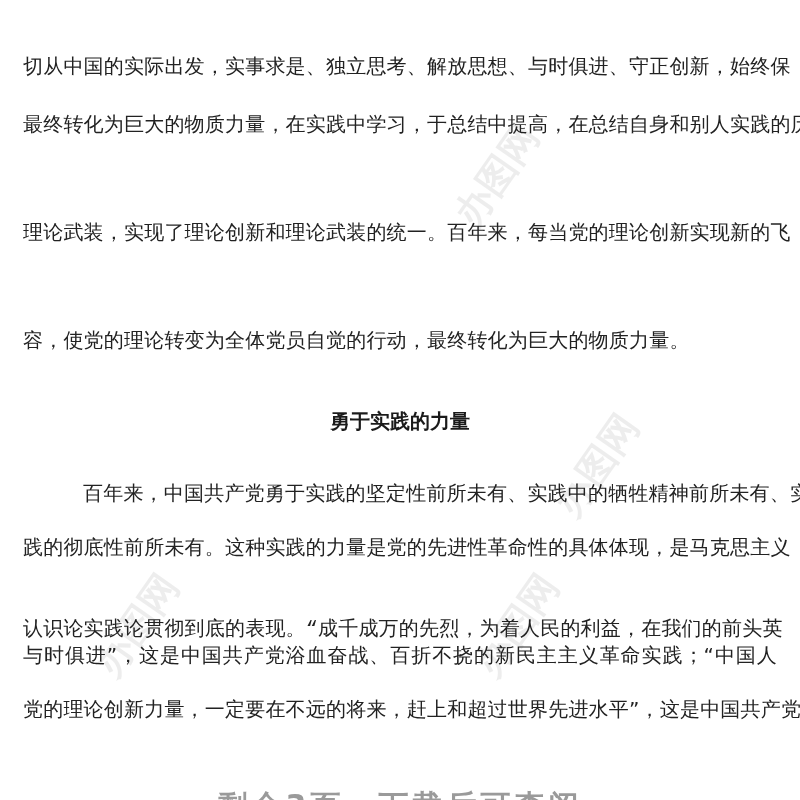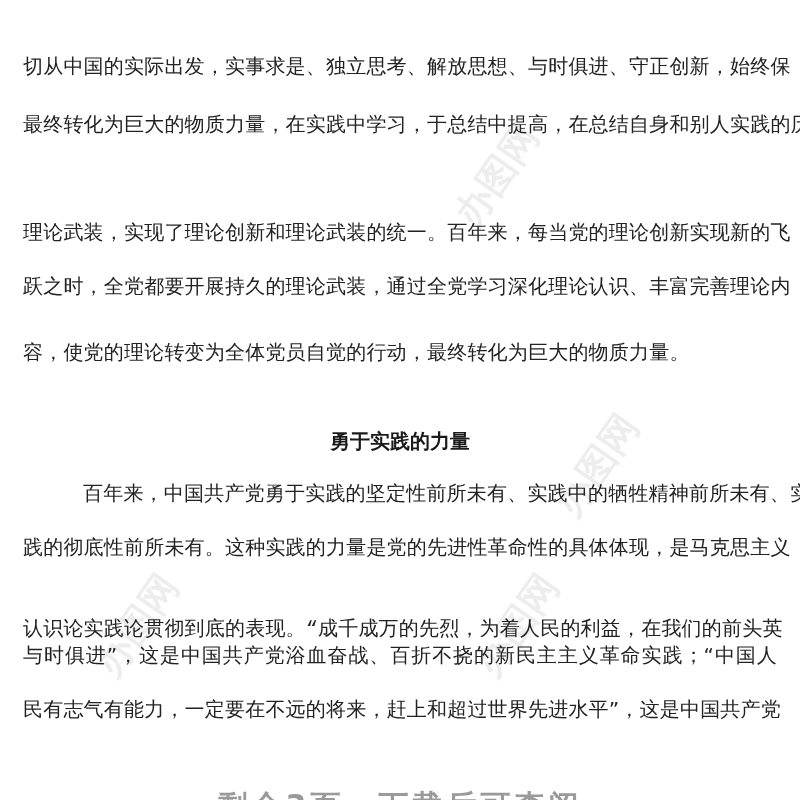--- a/index.html
+++ b/index.html
@@ -27,32 +27,31 @@
       width: 754px;
       font-size: 20px;
       line-height: 28px;
       white-space: nowrap;
       letter-spacing: 0.2px;
       text-align: justify;
       text-align-last: justify;
     }
     .line.last {
       text-align-last: left;
-      margin-top: 12px;
     }
     .line.indent {
       left: 63px;
       width: 714px;
       margin-left: 20px;
     }
     .heading {
       position: absolute;
       left: 0;
       width: 800px;
-      top: 427px;
+      top: 407px;
       text-align: center;
       font-size: 20px;
       font-weight: bold;
       line-height: 28px;
       color: #1a1a1a;
     }
     .cutoff {
       position: absolute;
       left: 0;
       width: 800px;
@@ -80,25 +79,24 @@
 <div class="page">
 
   <div class="watermark" style="left:440px; top:150px;">办图网</div>
   <div class="watermark" style="left:540px; top:440px;">办图网</div>
   <div class="watermark" style="left:80px; top:600px;">办图网</div>
   <div class="watermark" style="left:460px; top:600px;">办图网</div>
 
   <div class="line" style="top:52px;">切从中国的实际出发，实事求是、独立思考、解放思想、与时俱进、守正创新，始终保</div>
   <div class="line" style="top:110px;">最终转化为巨大的物质力量，在实践中学习，于总结中提高，在总结自身和别人实践的历</div>
   <div class="line" style="top:218px;">理论武装，实现了理论创新和理论武装的统一。百年来，每当党的理论创新实现新的飞</div>
-  <div class="line" style="top:272px;">跃之时，全党都要开展持久的理论武装，通过全党学习深化理论认识、丰富完善理论内</div>
   <div class="line last" style="top:326px;">容，使党的理论转变为全体党员自觉的行动，最终转化为巨大的物质力量。</div>
 
   <div class="heading">勇于实践的力量</div>
 
   <div class="line indent" style="top:479px;">百年来，中国共产党勇于实践的坚定性前所未有、实践中的牺牲精神前所未有、实</div>
   <div class="line" style="top:533px;">践的彻底性前所未有。这种实践的力量是党的先进性革命性的具体体现，是马克思主义</div>
   <div class="line" style="top:616px;font-family:Liberation Mono, monospace;">认识论实践论贯彻到底的表现。“成千成万的先烈，为着人民的利益，在我们的前头英</div>
   <div class="line" style="top:641px;">与时俱进”，这是中国共产党浴血奋战、百折不挠的新民主主义革命实践；“中国人</div>
-  <div class="line" style="top:695px;">民有志气有能力，一定要在不远的将来，赶上和超过世界先进水平”，这是中国共产党</div>
+  <div class="line" style="top:695px;">党的理论创新力量，一定要在不远的将来，赶上和超过世界先进水平”，这是中国共产党</div>
 
   <div class="cutoff">剩余3页，下载后可查阅</div>
 </div>
 
 </body></html>

